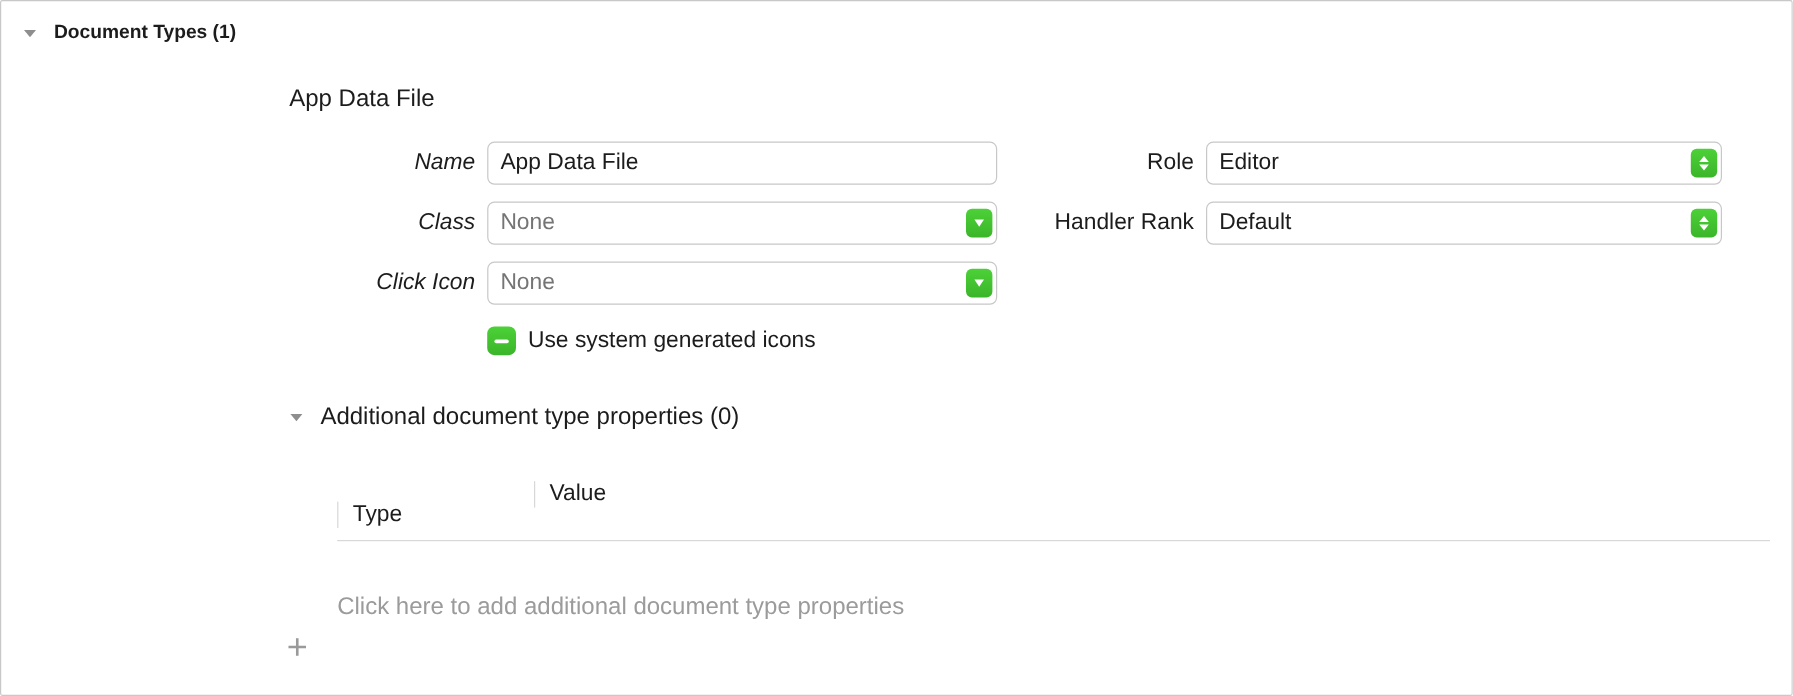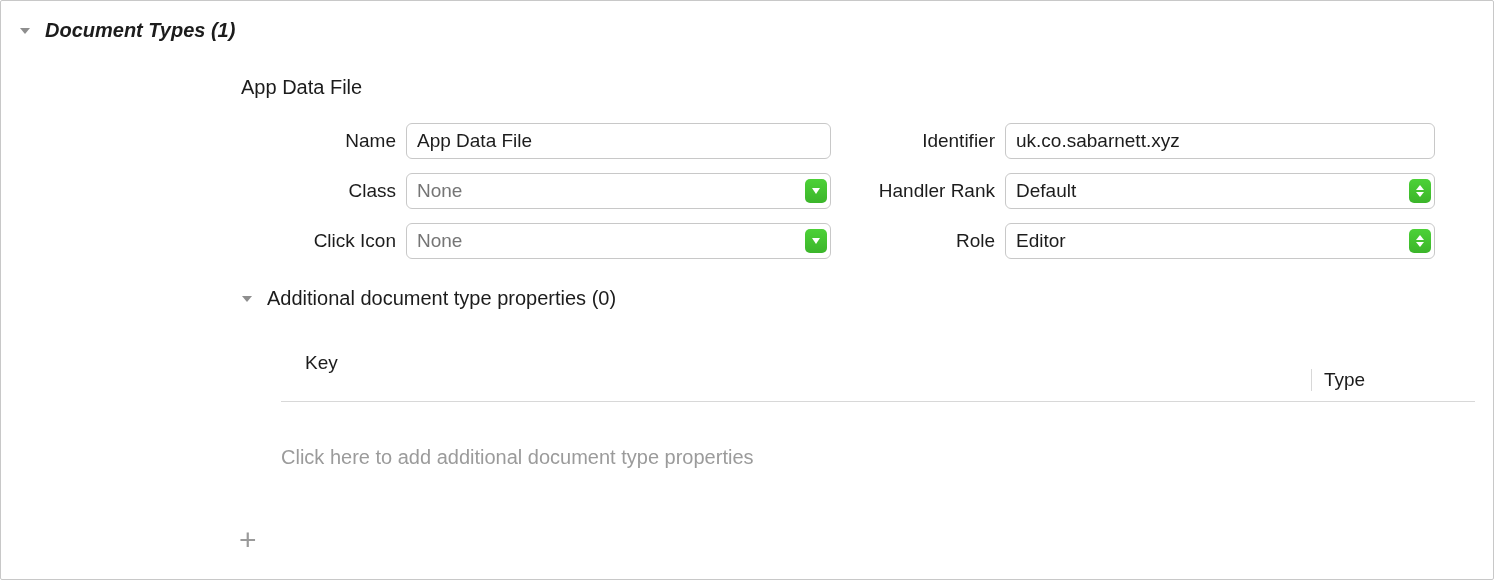--- a/index.html
+++ b/index.html
@@ -40,41 +40,40 @@
     width: 12px;
     height: 12px;
     flex: none;
     color: var(--disclosure);
     transition: transform .1s;
   }
   .chev.down { transform: rotate(0deg); }
   .chev svg { display: block; }
   .section-title {
     font-weight: 700;
-    font-size: 20px;
-    font-style: italic;
+    font-size: 16px;
   }
 
   .indent1 { margin-left: 222px; margin-top: 34px; }
 
   .doc-title {
     font-size: 20px;
   }
 
   .lf {
     display: flex;
     align-items: center;
     gap: 10px;
   }
   .lf label {
     display: inline-block;
     text-align: right;
     font-size: 19px;
   }
-  .lf.left label { width: 155px; }
+  .lf.left label { width: 155px; font-style: italic; }
   .lf.right label { width: 120px; }
 
   .txtfield {
     flex: 1;
     height: 36px;
     padding: 4px 10px;
     border: 1px solid var(--border2);
     border-radius: 6px;
     background: var(--field-bg);
     font-size: 19px;
@@ -152,21 +151,21 @@
   }
   .mixed-box::before {
     content: "";
     width: 12px; height: 3px;
     background: #fff;
     border-radius: 2px;
   }
   .cb-label { font-size: 19px; }
 
   .sub-hdr {
-    margin-top: 28px;
+    margin-top: 40px;
     display: flex;
     align-items: center;
     gap: 14px;
   }
   .sub-title { font-size: 20px; }
 
   .tbl-wrap {
     margin-top: 24px;
     margin-left: 40px;
     margin-right: 0;
@@ -241,56 +240,56 @@
             <span class="stepper-btn single"></span>
           </div>
         </div>
         <div class="lf left">
           <label>Click Icon</label>
           <div class="combo">
             <input class="combo-input ph" type="text" placeholder="None" style="">
             <span class="stepper-btn single"></span>
           </div>
         </div>
+        <div class="checkbox-row">
+          <span class="mixed-box"></span>
+          <span class="cb-label">Use system generated icons</span>
+        </div>
       </div>
 
       <div class="form-col right">
         <div class="lf right">
-          <label>Identifier</label>
-          <input class="txtfield" type="text" value="uk.co.sabarnett.xyz" style="">
+          <label>Role</label>
+          <div class="combo">
+            <input class="combo-input" type="text" readonly="" value="Editor" style="">
+            <span class="stepper-btn double"></span>
+          </div>
         </div>
         <div class="lf right">
           <label>Handler Rank</label>
           <div class="combo">
             <input class="combo-input" type="text" readonly="" value="Default" style="">
-            <span class="stepper-btn double"></span>
-          </div>
-        </div>
-        <div class="lf right">
-          <label>Role</label>
-          <div class="combo">
-            <input class="combo-input" type="text" readonly="" value="Editor" style="">
             <span class="stepper-btn double"></span>
           </div>
         </div>
       </div>
     </div>
 
     <div class="sub-hdr">
       <span class="chev down">
         <svg viewBox="0 0 12 12" width="12" height="12">
             <path d="M1 3 L6 9 L11 3 Z" fill="currentColor"></path>
           </svg>
       </span>
       <span class="sub-title">Additional document type properties (0)</span>
     </div>
 
     <div class="tbl-wrap">
       <div class="tbl-head">
-        <div class="col-key">Key</div>
         <div class="col-type">Type</div>
+        <div class="col-value">Value</div>
       </div>
       <div class="empty-msg">Click here to add additional document type properties</div>
     </div>
   </div>
 
   <div class="add-btn">+</div>
 </div>
 
 </body></html>

